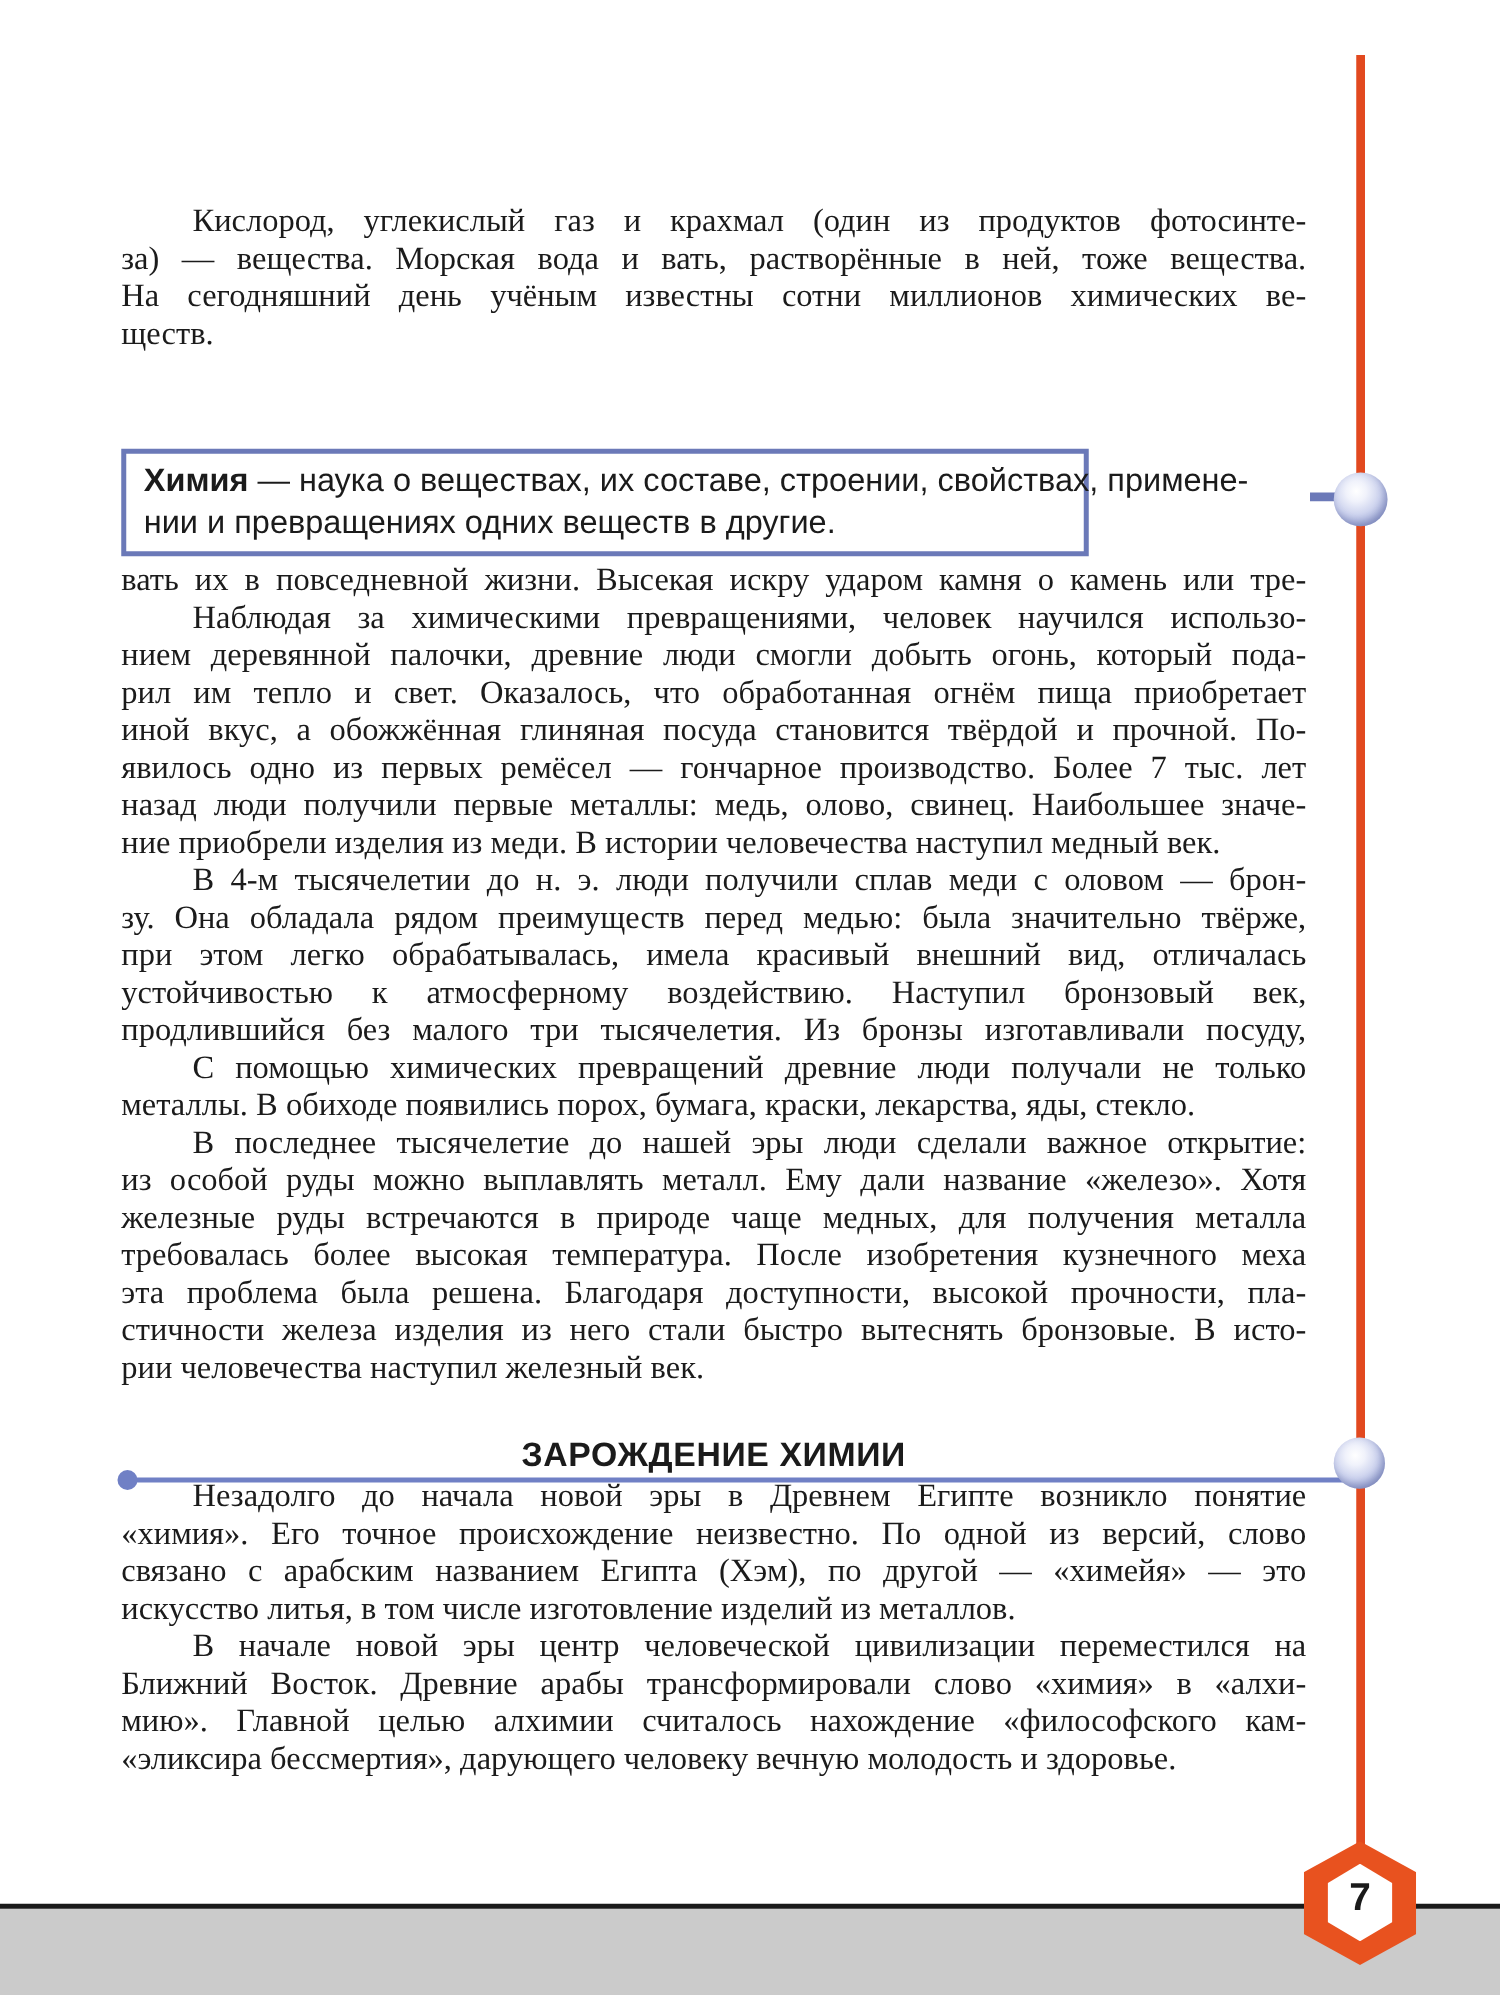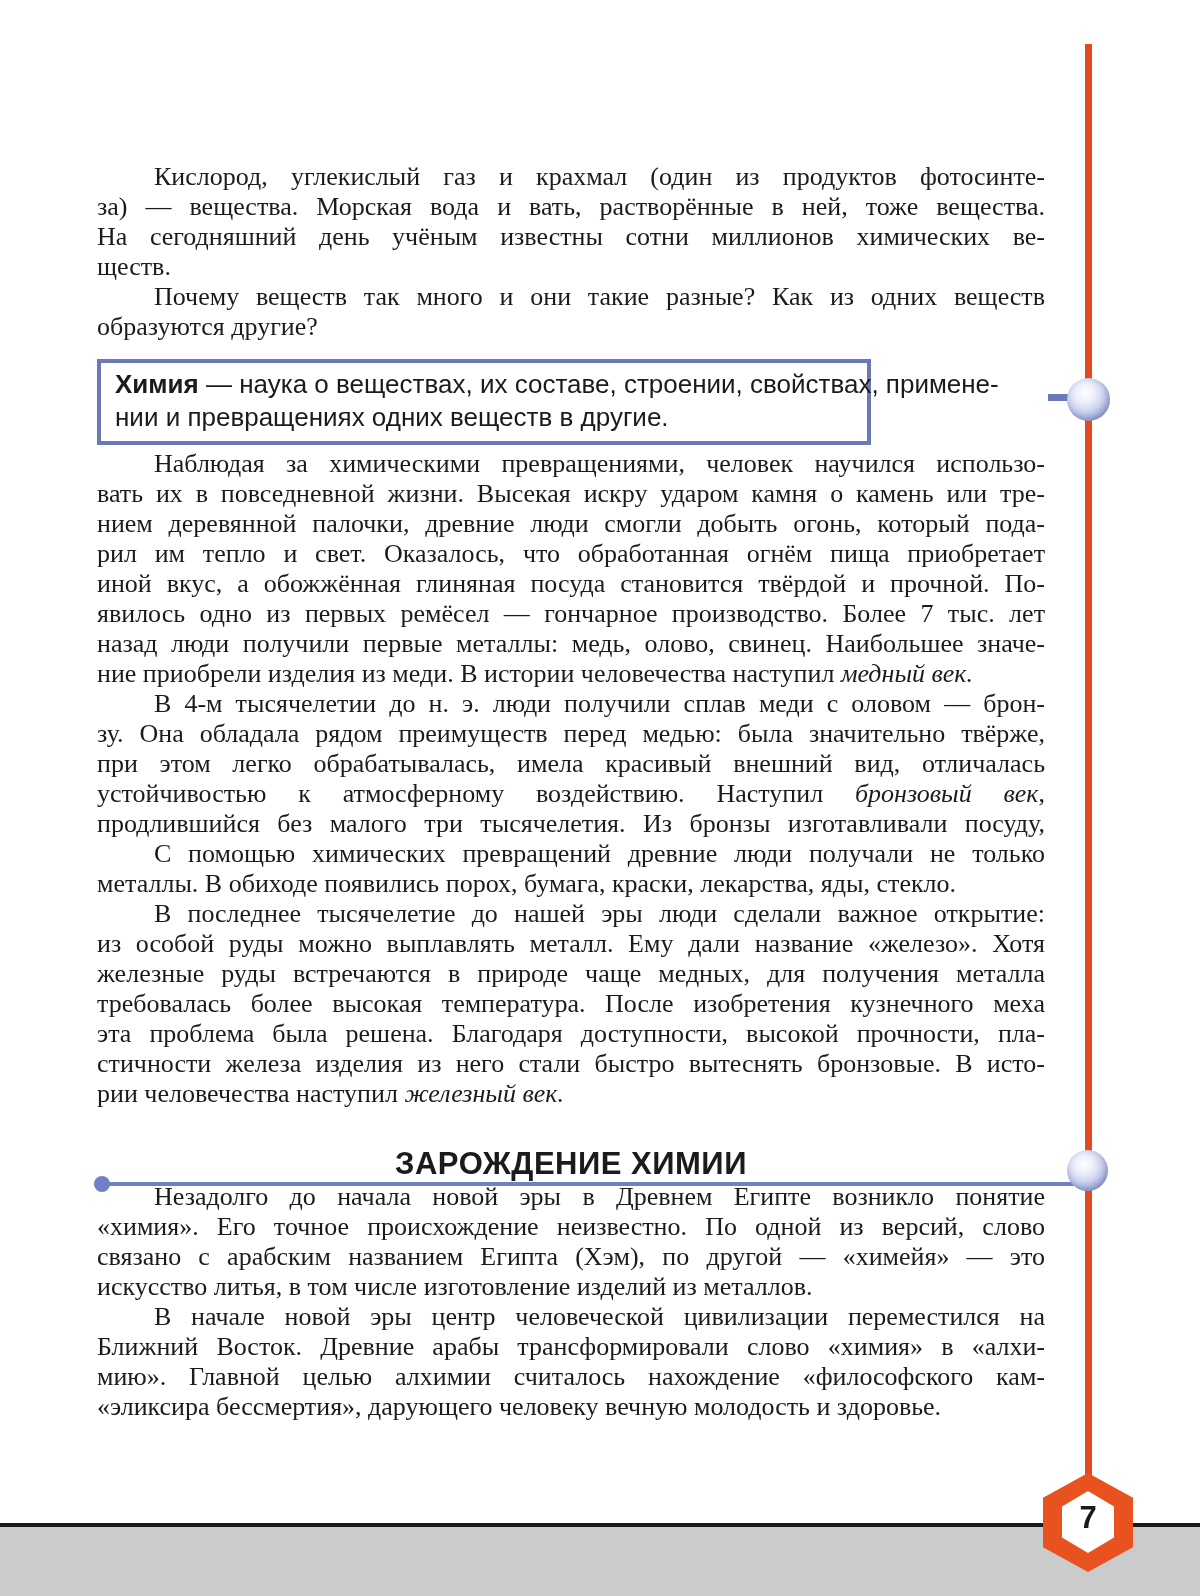--- a/index.html
+++ b/index.html
@@ -59,21 +59,21 @@
   .line {
     font-size: 26px;
     line-height: 30px;
     text-align: justify;
     text-align-last: justify;
     white-space: nowrap;
   }
   .line.last  { text-align-last: left; }
   .line.first { padding-left: 57px; }
   .noindent .line.first { padding-left: 0; }
-  .it { font-style: italic; }
+  .it { }
   .bd { font-weight: bold; }
 
   
   .def-box {
     position: absolute;
     left: 97px; top: 315px;
     width: 774px;
     box-sizing: border-box;
     border: 4px solid var(--accent-blue, #6b79b8);
     background: #ffffff;
@@ -87,21 +87,21 @@
   }
 
   
   .section-heading {
     position: absolute;
     left: 97px; top: 1103px;
     width: 948px;
     text-align: center;
     font-family: "Liberation Sans", sans-serif;
     font-weight: bold;
-    font-size: 31px;
+    font-size: 27px;
     line-height: 34px;
     letter-spacing: .5px;
   }
   .heading-rule {
     position: absolute;
     left: 100px; top: 1138px;
     width: 988px; height: 4px;
     background: var(--rule-blue, #7080c5);
     z-index: 2;
   }
@@ -162,41 +162,37 @@
 
   <div class="orange-line"></div>
 
   <div class="textblock intro-block">
       <div class="para">
         <div class="line first"><span>Кислород, углекислый газ и крахмал (один из продуктов фотосинте-</span></div>
         <div class="line"><span>за) — вещества. Морская вода и вать, растворённые в ней, тоже вещества.</span></div>
         <div class="line"><span>На сегодняшний день учёным известны сотни миллионов химических ве-</span></div>
         <div class="line last"><span>ществ.</span></div>
       </div>
-      <div class="para">
-        <div class="line first"><span>Почему веществ так много и они такие разные? Как из одних веществ</span></div>
-        <div class="line last"><span>образуются другие?</span></div>
-      </div>
     </div>
 
   <div class="def-box">
     <div class="noindent">
         <div class="para">
           <div class="line first"><span class="bd">Химия</span><span> — наука о веществах, их составе, строении, свойствах, примене-</span></div>
           <div class="line last"><span>нии и превращениях одних веществ в другие.</span></div>
         </div>
       </div>
   </div>
   <div class="def-connector"></div>
   <div class="sphere sphere-box"></div>
 
   <div class="textblock body-block">
       <div class="para">
+        <div class="line"><span>вать их в повседневной жизни. Высекая искру ударом камня о камень или тре-</span></div>
         <div class="line first"><span>Наблюдая за химическими превращениями, человек научился использо-</span></div>
-        <div class="line"><span>вать их в повседневной жизни. Высекая искру ударом камня о камень или тре-</span></div>
         <div class="line"><span>нием деревянной палочки, древние люди смогли добыть огонь, который пода-</span></div>
         <div class="line"><span>рил им тепло и свет. Оказалось, что обработанная огнём пища приобретает</span></div>
         <div class="line"><span>иной вкус, а обожжённая глиняная посуда становится твёрдой и прочной. По-</span></div>
         <div class="line"><span>явилось одно из первых ремёсел — гончарное производство. Более 7 тыс. лет</span></div>
         <div class="line"><span>назад люди получили первые металлы: медь, олово, свинец. Наибольшее значе-</span></div>
         <div class="line last"><span>ние приобрели изделия из меди. В истории человечества наступил </span><span class="it">медный век.</span></div>
       </div>
       <div class="para">
         <div class="line first"><span>В 4-м тысячелетии до н. э. люди получили сплав меди с оловом — брон-</span></div>
         <div class="line"><span>зу. Она обладала рядом преимуществ перед медью: была значительно твёрже,</span></div>

